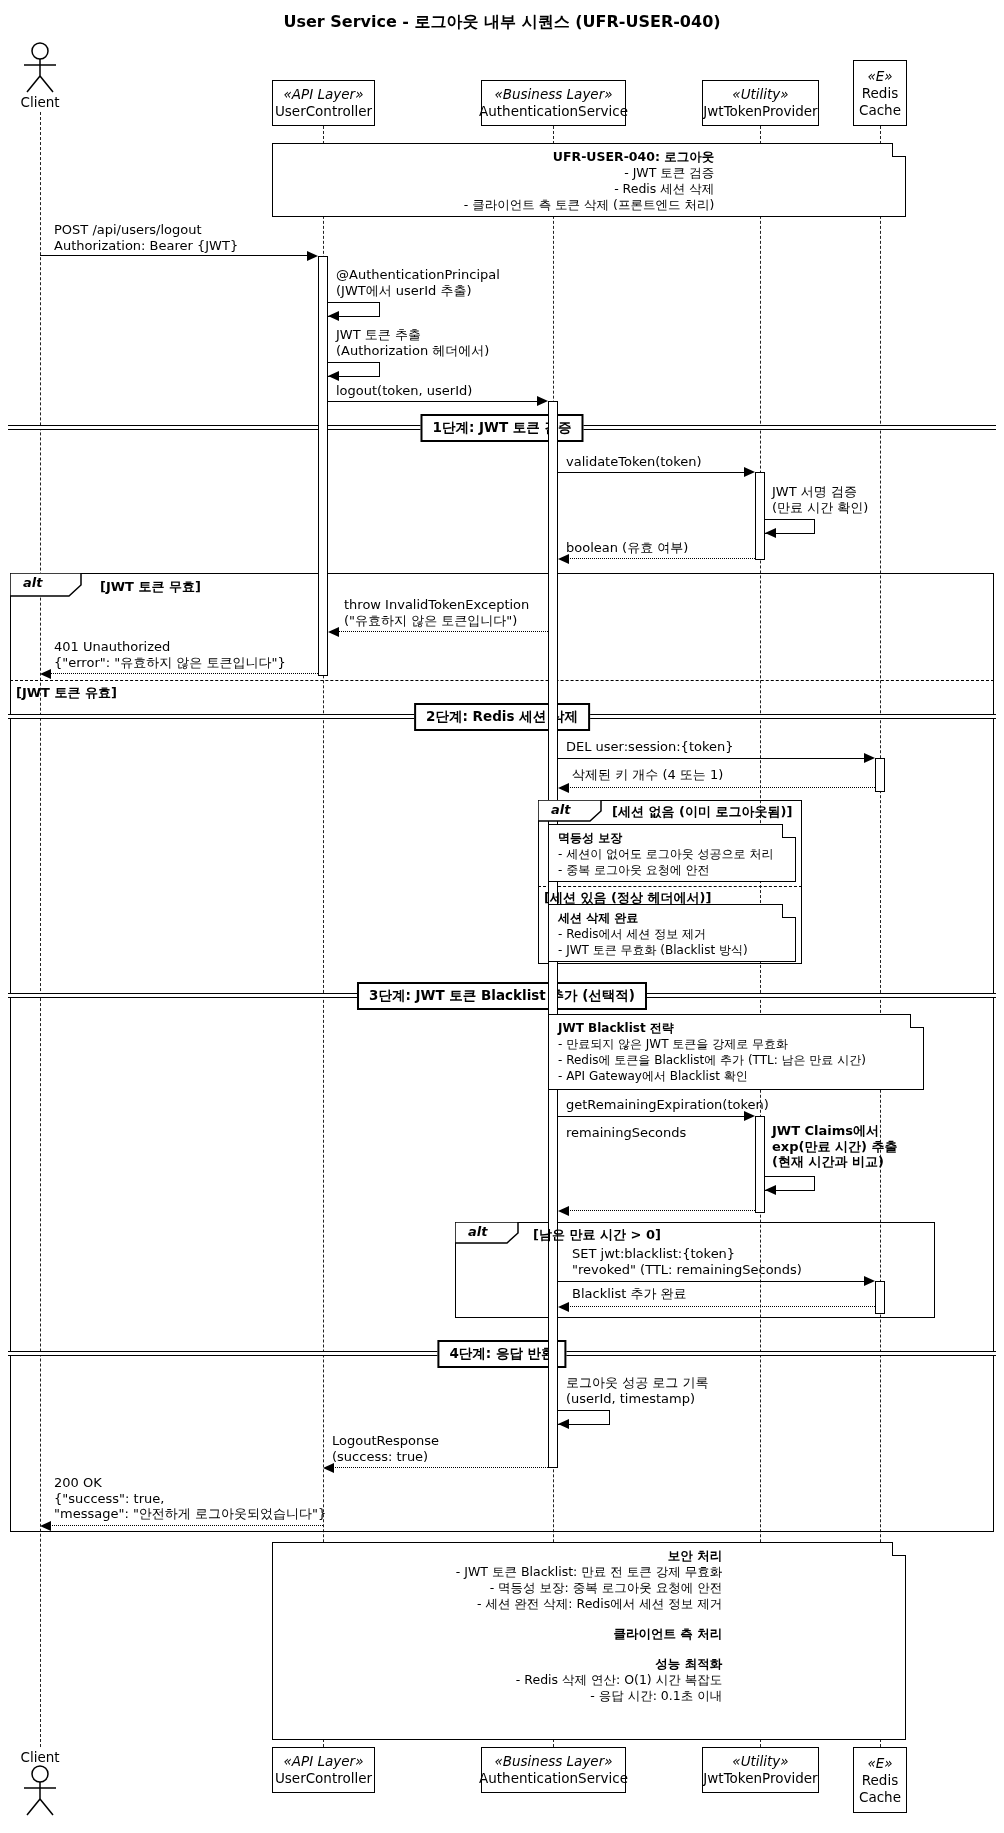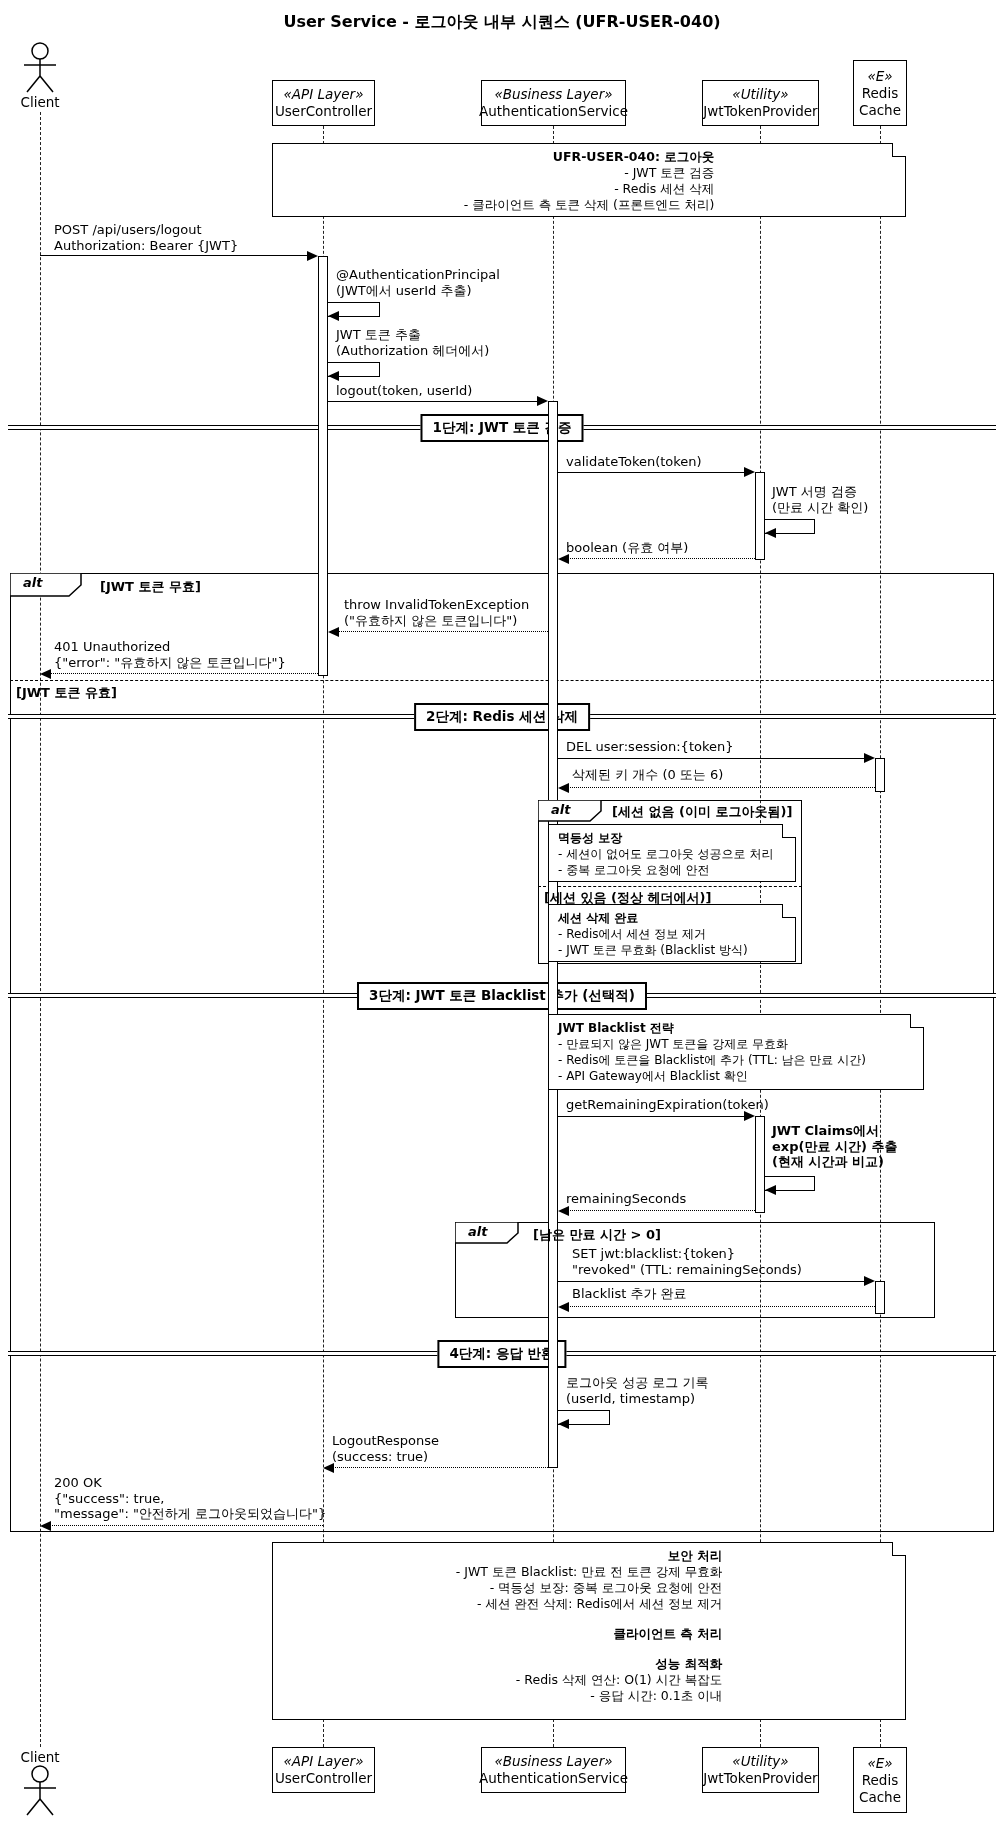--- a/index.html
+++ b/index.html
@@ -174,21 +174,21 @@
   </div>
 
   <div class="note" style="left:548px;top:1014px;width:376px;height:76px;font-size:12px;">
     <div class="fold"></div>
     <div class="note-title">JWT Blacklist 전략</div>
     <div class="note-body">- 만료되지 않은 JWT 토큰을 강제로 무효화
 - Redis에 토큰을 Blacklist에 추가 (TTL: 남은 만료 시간)
 - API Gateway에서 Blacklist 확인</div>
   </div>
 
-  <div class="note" style="left:272px;top:1542px;width:634px;height:178px;">
+  <div class="note" style="left:272px;top:1542px;width:634px;height:198px;">
     <div class="fold"></div>
     <div class="center-block">
       <div class="note-sec">
         <div class="note-title">보안 처리</div>
         <div class="note-body">- JWT 토큰 Blacklist: 만료 전 토큰 강제 무효화
 - 멱등성 보장: 중복 로그아웃 요청에 안전
 - 세션 완전 삭제: Redis에서 세션 정보 제거</div>
       </div>
       <div class="note-sec">
         <div class="note-title">클라이언트 측 처리</div>
@@ -266,35 +266,35 @@
 
   <div class="lbl" style="left:54px;top:639px;">401 Unauthorized
 {"error": "유효하지 않은 토큰입니다"}</div>
   <div class="lnd" style="left:49px;top:673px;width:269px;"></div>
   <div class="ahl" style="left:40px;top:669px;"></div>
 
   <div class="lbl" style="left:566px;top:739px;">DEL user:session:{token}</div>
   <div class="ln" style="left:558px;top:758px;width:308px;"></div>
   <div class="ahr" style="left:864px;top:753px;"></div>
 
-  <div class="lbl" style="left:572px;top:767px;">삭제된 키 개수 (0 또는 6)</div>
+  <div class="lbl" style="left:572px;top:767px;">삭제된 키 개수 (4 또는 1)</div>
   <div class="lnd" style="left:567px;top:787px;width:308px;"></div>
   <div class="ahl" style="left:558px;top:783px;"></div>
 
   <div class="lbl" style="left:566px;top:1097px;">getRemainingExpiration(token)</div>
   <div class="ln" style="left:558px;top:1116px;width:188px;"></div>
   <div class="ahr" style="left:744px;top:1111px;"></div>
 
   <div class="lbl" style="left:772px;top:1123px;font-weight:bold;">JWT Claims에서
 exp(만료 시간) 추출
 (현재 시간과 비교)</div>
   <div class="loop" style="left:765px;top:1176px;width:50px;height:15px;"></div>
   <div class="ahl" style="left:765px;top:1185px;"></div>
 
-  <div class="lbl" style="left:566px;top:1191px;">remainingSeconds</div>
+  <div class="lbl" style="left:566px;top:1125px;">remainingSeconds</div>
   <div class="lnd" style="left:567px;top:1210px;width:188px;"></div>
   <div class="ahl" style="left:558px;top:1206px;"></div>
 
   <div class="lbl" style="left:566px;top:1246px;margin-left:6px;">SET jwt:blacklist:{token}
 "revoked" (TTL: remainingSeconds)</div>
   <div class="ln" style="left:558px;top:1281px;width:308px;"></div>
   <div class="ahr" style="left:864px;top:1276px;"></div>
 
   <div class="lbl" style="left:572px;top:1286px;">Blacklist 추가 완료</div>
   <div class="lnd" style="left:567px;top:1306px;width:308px;"></div>

